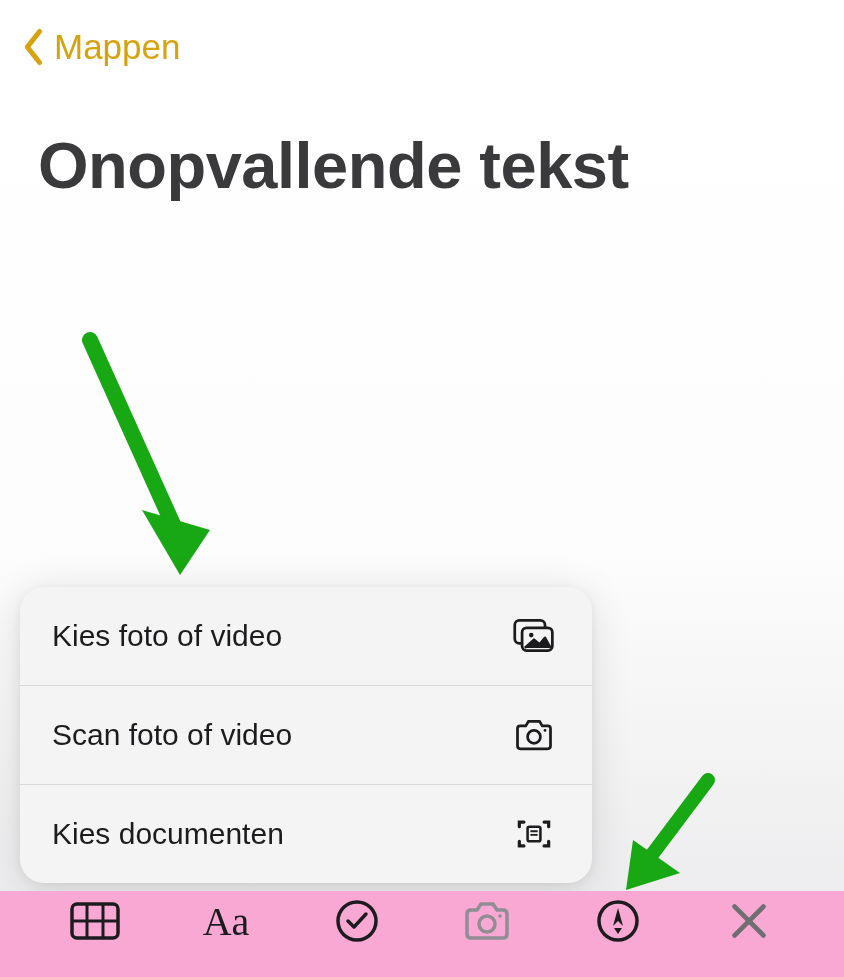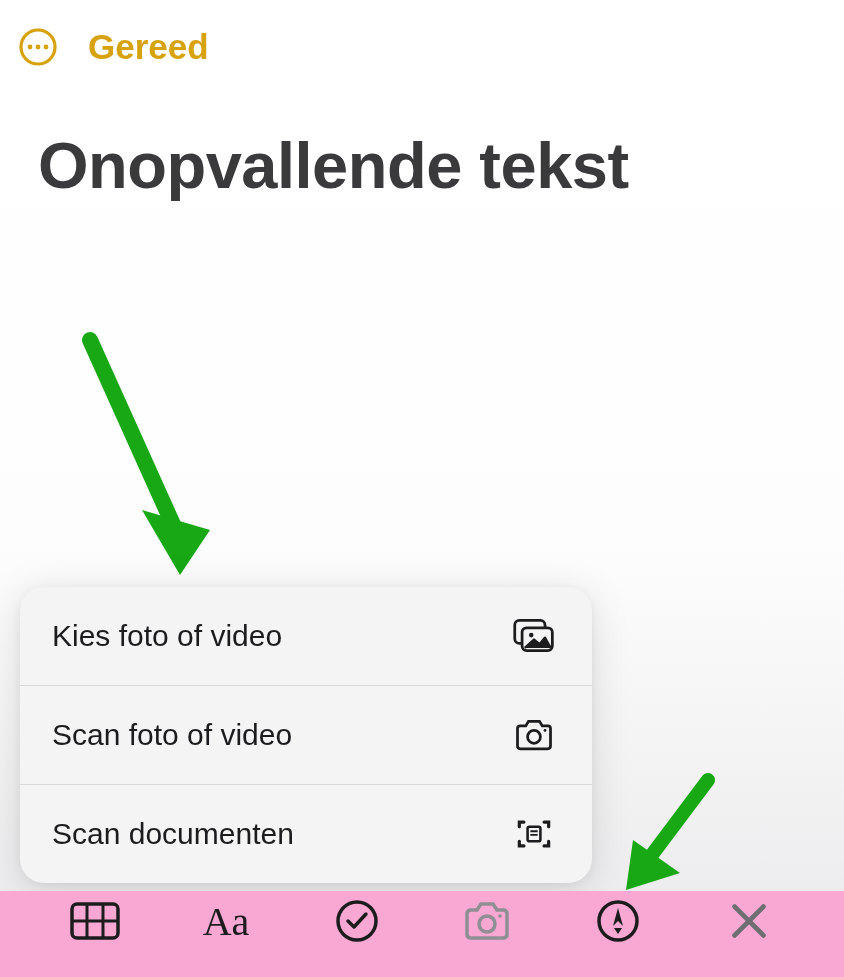--- a/index.html
+++ b/index.html
@@ -155,30 +155,25 @@
       bottom: 72px;
       width: 120px;
       height: 140px;
       pointer-events: none;
     }
   </style>
 </head>
 <body>
 
 <div class="header">
-  <div class="header-right">
-    <div class="more-btn">
-      <svg width="40" height="40" viewBox="0 0 40 40" fill="none">
-        <circle cx="20" cy="20" r="17" stroke="#d6a20d" stroke-width="3.2"></circle>
-        <circle cx="12" cy="20" r="2.4" fill="#d6a20d"></circle>
-        <circle cx="20" cy="20" r="2.4" fill="#d6a20d"></circle>
-        <circle cx="28" cy="20" r="2.4" fill="#d6a20d"></circle>
-      </svg>
-    </div>
-    <div class="done-btn">Gereed</div>
+  <div class="back-button">
+    <svg class="back-chevron" viewBox="0 0 24 36" fill="none">
+      <path d="M17 4 L6 18 L17 32" stroke="#d6a20d" stroke-width="4.5" stroke-linecap="round" stroke-linejoin="round"></path>
+    </svg>
+    <span class="back-label">Mappen</span>
   </div>
 </div>
 
 <div class="content">
   <div class="note-title">Onopvallende tekst</div>
 </div>
 
 <svg class="arrow1" viewBox="0 0 180 260">
   <line x1="30" y1="20" x2="120" y2="220" stroke="#17a814" stroke-width="16" stroke-linecap="round"></line>
   <polygon points="120,255 82,190 150,210" fill="#17a814"></polygon>
@@ -200,21 +195,21 @@
     <span class="menu-item-label">Scan foto of video</span>
     <span class="menu-item-icon">
       <svg viewBox="0 0 48 40" fill="none">
         <path d="M6 13 Q6 10 9 10 L15 10 L18 5 L30 5 L33 10 L39 10 Q42 10 42 13 L42 32 Q42 35 39 35 L9 35 Q6 35 6 32 Z" stroke="#1c1c1e" stroke-width="3" fill="none"></path>
         <circle cx="24" cy="22" r="7" stroke="#1c1c1e" stroke-width="3"></circle>
         <circle cx="36" cy="15" r="1.5" fill="#1c1c1e"></circle>
       </svg>
     </span>
   </div>
   <div class="menu-item">
-    <span class="menu-item-label">Scan documenten</span>
+    <span class="menu-item-label">Kies documenten</span>
     <span class="menu-item-icon">
       <svg viewBox="0 0 48 40" fill="none">
         <path d="M8 12 L8 7 L13 7 M35 7 L40 7 L40 12 M40 28 L40 33 L35 33 M13 33 L8 33 L8 28" stroke="#1c1c1e" stroke-width="3.5" stroke-linecap="round"></path>
         <rect x="17" y="12" width="14" height="16" rx="2" stroke="#1c1c1e" stroke-width="2.8"></rect>
         <line x1="20" y1="17" x2="28" y2="17" stroke="#1c1c1e" stroke-width="2"></line>
         <line x1="20" y1="21" x2="28" y2="21" stroke="#1c1c1e" stroke-width="2"></line>
       </svg>
     </span>
   </div>
 </div>

